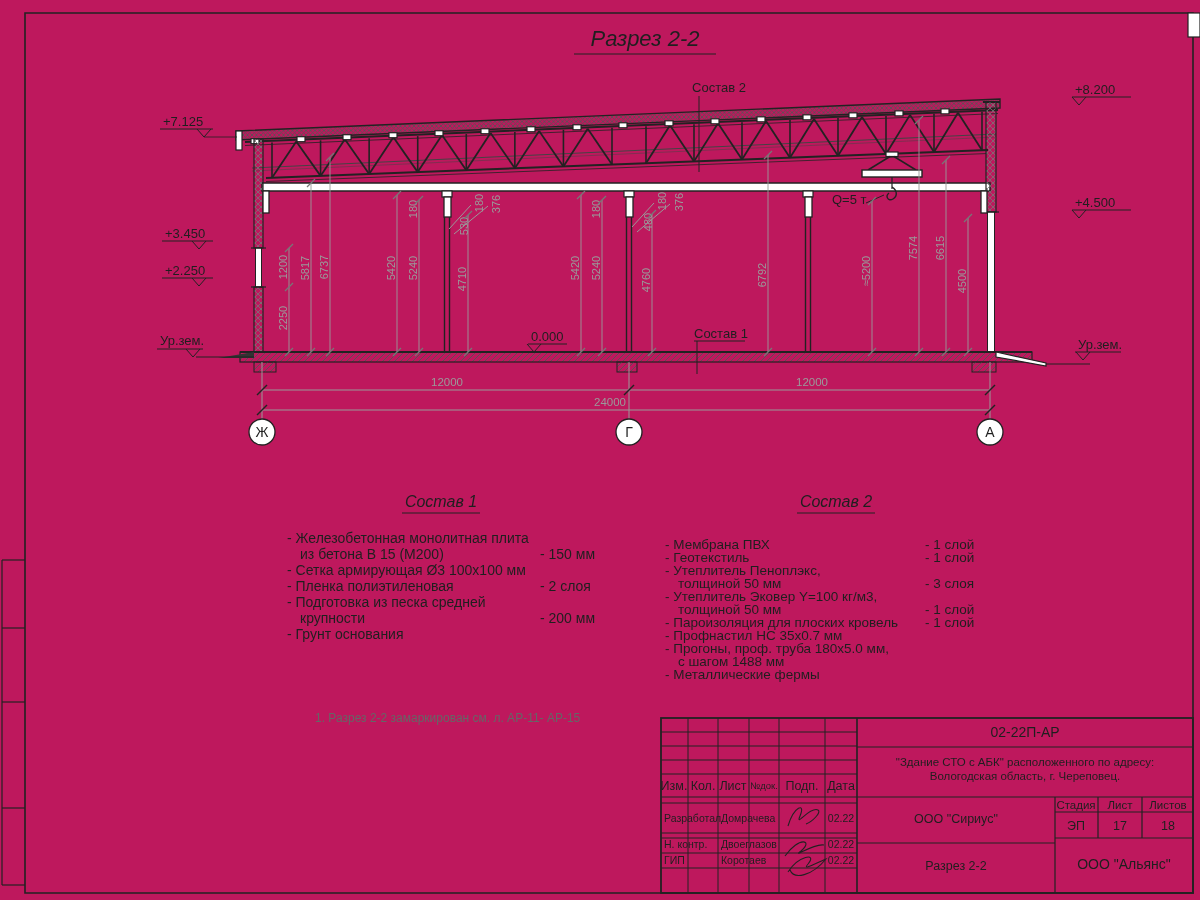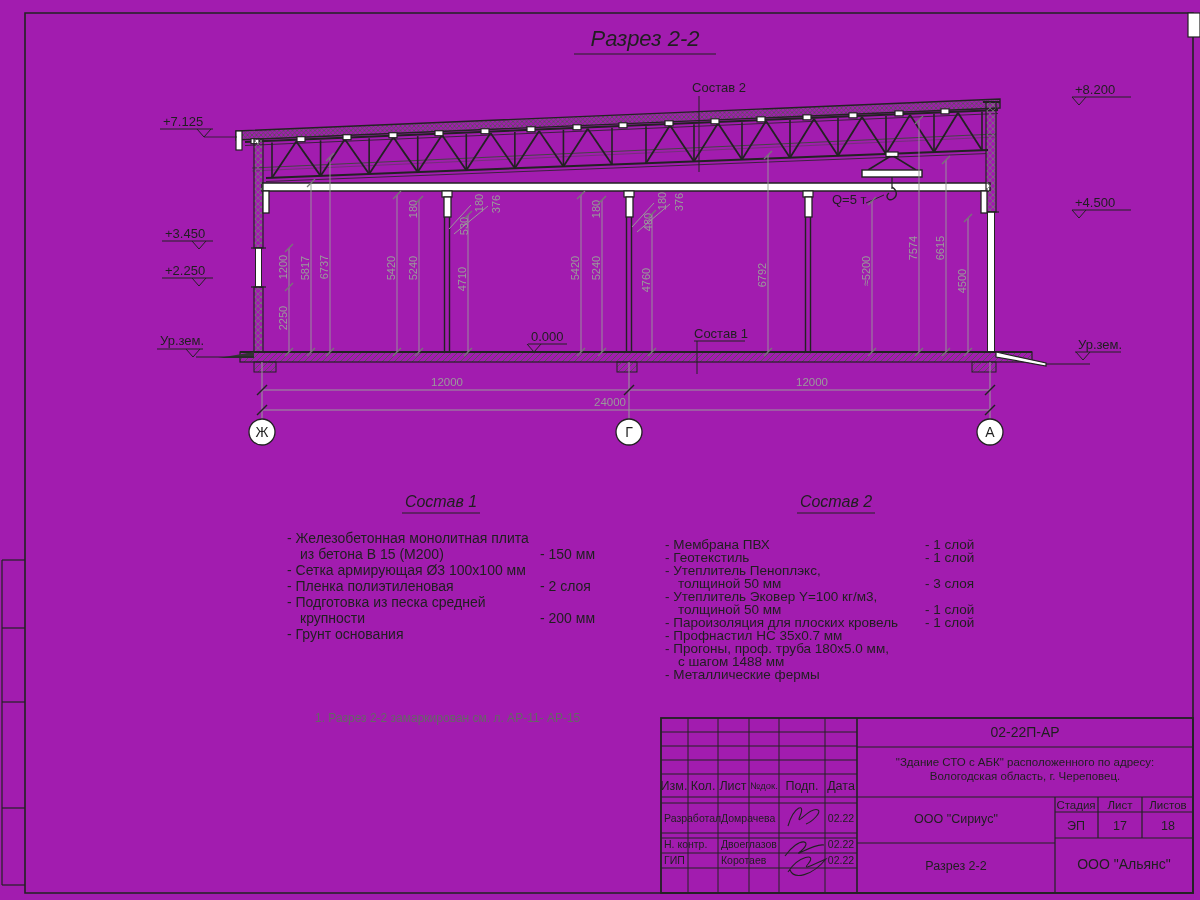--- a/index.html
+++ b/index.html
@@ -1,16 +1,16 @@
 <!DOCTYPE html>
 <html><head>
 <meta charset="utf-8">
 <style>
   html,body{margin:0;padding:0;background:#ffffff;}
-  .sheet{position:relative;width:1200px;height:900px;background:#a21caf;overflow:hidden;
+  .sheet{position:relative;width:1200px;height:900px;background:#be185d;overflow:hidden;
          font-family:"Liberation Sans",sans-serif;}
   svg text{font-family:"Liberation Sans",sans-serif;fill:#1f1f1f;}
   .ttl{font-size:22px;font-style:italic;}
   .lgt{font-size:16px;font-style:italic;}
   .lvl{font-size:13px;}
   .lbl{font-size:13px;}
   .dim{font-size:11px;fill:#9a9a9a;}
   .bdim{font-size:11.5px;fill:#9a9a9a;}
   .ax{font-size:14px;}
   .lg1{font-size:14px;}

